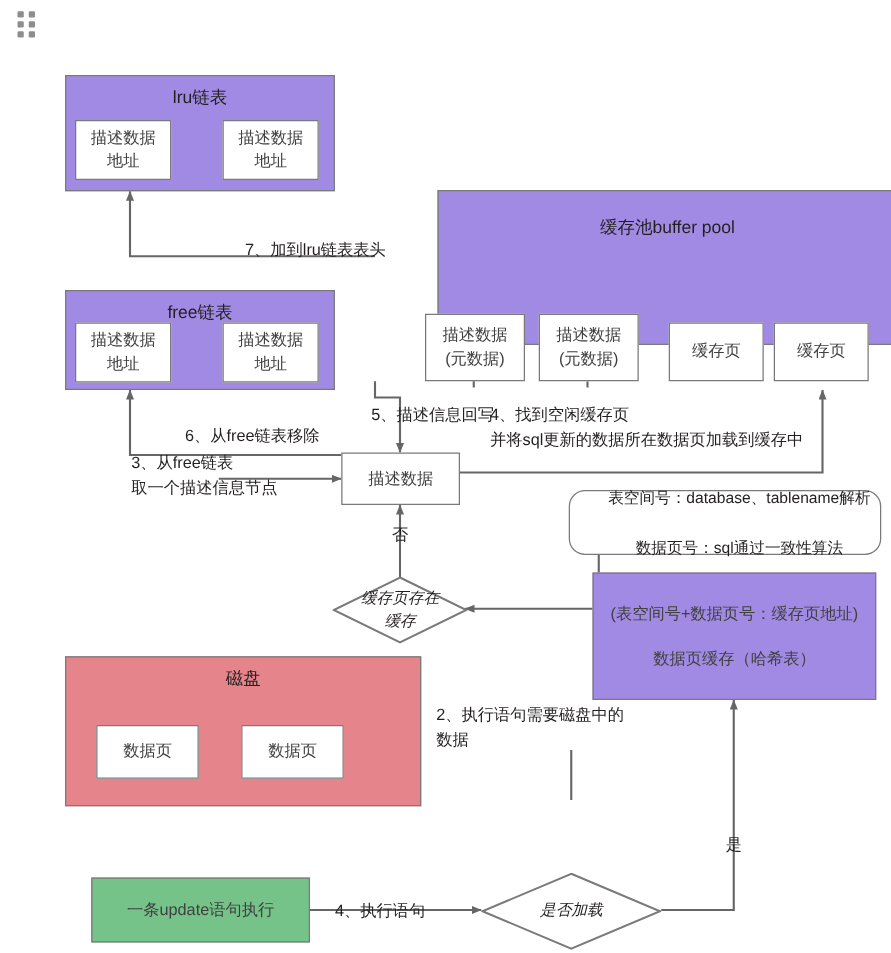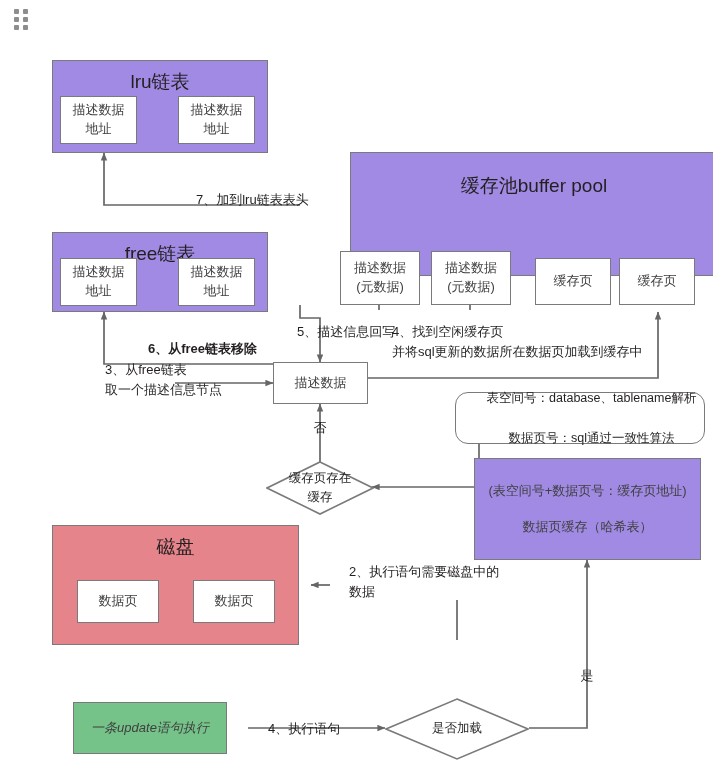--- a/index.html
+++ b/index.html
@@ -33,21 +33,21 @@
   }
   .purple { background: #a18ae4; }
   .red    { background: #e5848a; }
   .green  { background: #75c389; }
   .white  { background: #ffffff; }
   .container-label {
     position: absolute;
     left: 0; right: 0;
     top: 8px;
     text-align: center;
-    font-size: 19px;
+    font-size: 14px;
     color: #231f20;
   }
   .container {
     position: absolute;
     box-sizing: border-box;
     border: 1.6px solid #7a7a7a;
   }
   .edge-label {
     position: absolute;
     font-size: 13px;
@@ -89,20 +89,21 @@
     line-height: 1.6;
     text-align: center;
     color: #231f20;
     display: flex;
     align-items: center;
     justify-content: center;
     white-space: pre-line;
   }
   .diamond-wrap {
     position: absolute;
+    font-style: italic;
   }
   .diamond-text {
     position: absolute;
     left: 0; right: 0;
     text-align: center;
     font-size: 12.5px;
     line-height: 1.5;
     color: #231f20;
     white-space: pre-line;
   }
@@ -225,44 +226,44 @@
   </div>
 
   <div class="diamond-wrap" style="left:266px; top:461px; width:108px; height:54px;">
     <svg width="108" height="54" viewBox="0 0 108 54">
       <path d="M54,1 L107,27 L54,53 L1,27 Z" fill="#ffffff" stroke="#7a7a7a" stroke-width="1.6"></path>
     </svg>
     <div class="diamond-text" style="top:8px;">缓存页存在
 缓存</div>
   </div>
 
-  <div class="container red" style="left:52px; top:525px; width:247px; height:120px;">
+  <div class="container red" style="left:52px; top:525px; width:285px; height:120px;">
     <div class="container-label">磁盘</div>
   </div>
   <div class="node white" style="left:77px; top:580px; width:82px; height:43px;">
     <span>数据页</span>
   </div>
   <div class="node white" style="left:193px; top:580px; width:82px; height:43px;">
     <span>数据页</span>
   </div>
 
-  <div class="node green" style="left:73px; top:702px; width:154px; height:52px;font-style:italic;">
+  <div class="node green" style="left:73px; top:702px; width:175px; height:52px;">
     <span>一条update语句执行</span>
   </div>
 
   <div class="diamond-wrap" style="left:385px; top:698px; width:144px; height:62px;">
     <svg width="144" height="62" viewBox="0 0 144 62">
       <path d="M72,1 L143,31 L72,61 L1,31 Z" fill="#ffffff" stroke="#7a7a7a" stroke-width="1.6"></path>
     </svg>
     <div class="diamond-text" style="top:21px;">是否加载</div>
   </div>
 
   <div class="edge-label label-left" style="left:196px; top:190px;">7、加到lru链表表头</div>
 
-  <div class="edge-label label-left" style="left:148px; top:339px;font-weight:bold;">6、从free链表移除</div>
+  <div class="edge-label label-left" style="left:148px; top:339px;">6、从free链表移除</div>
 
   <div class="edge-label label-left" style="left:105px; top:360px;">3、从free链表
 取一个描述信息节点</div>
 
   <div class="edge-label label-left" style="left:297px; top:322px;">5、描述信息回写</div>
 
   <div class="edge-label label-left" style="left:392px; top:322px;">4、找到空闲缓存页
 并将sql更新的数据所在数据页加载到缓存中</div>
 
   <div class="edge-label" style="left:303px; top:418px; width:34px;">否</div>

